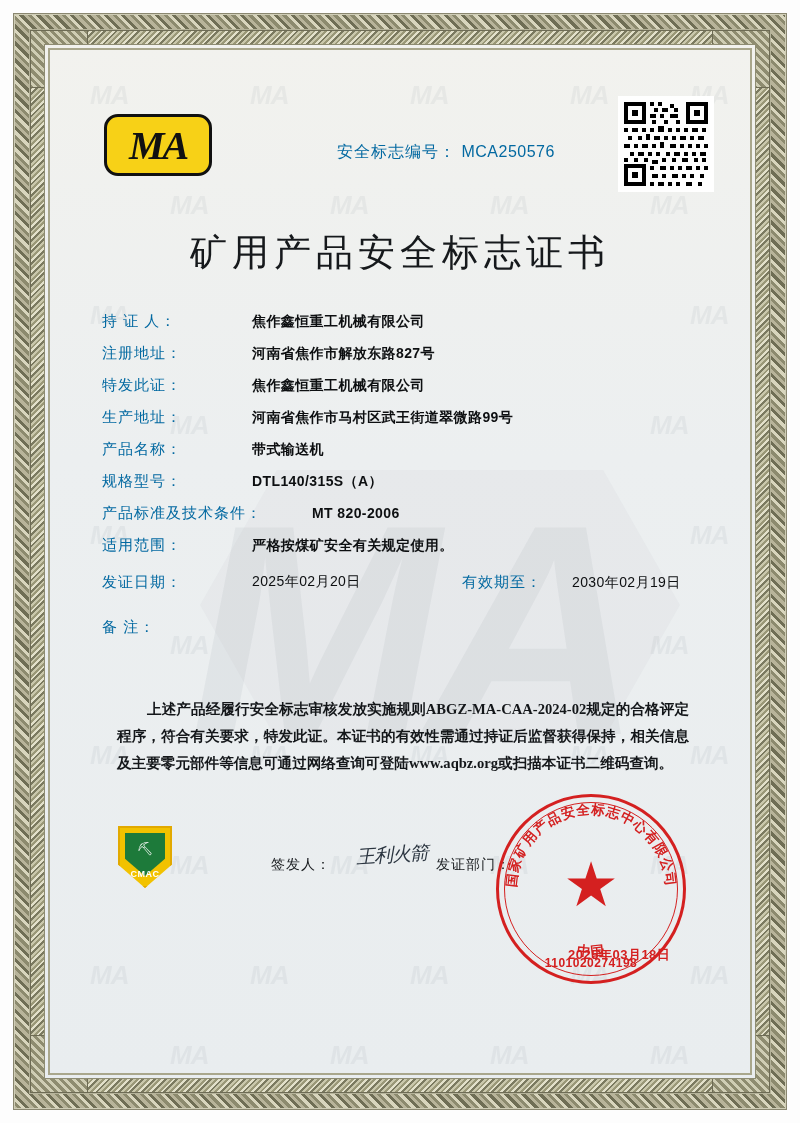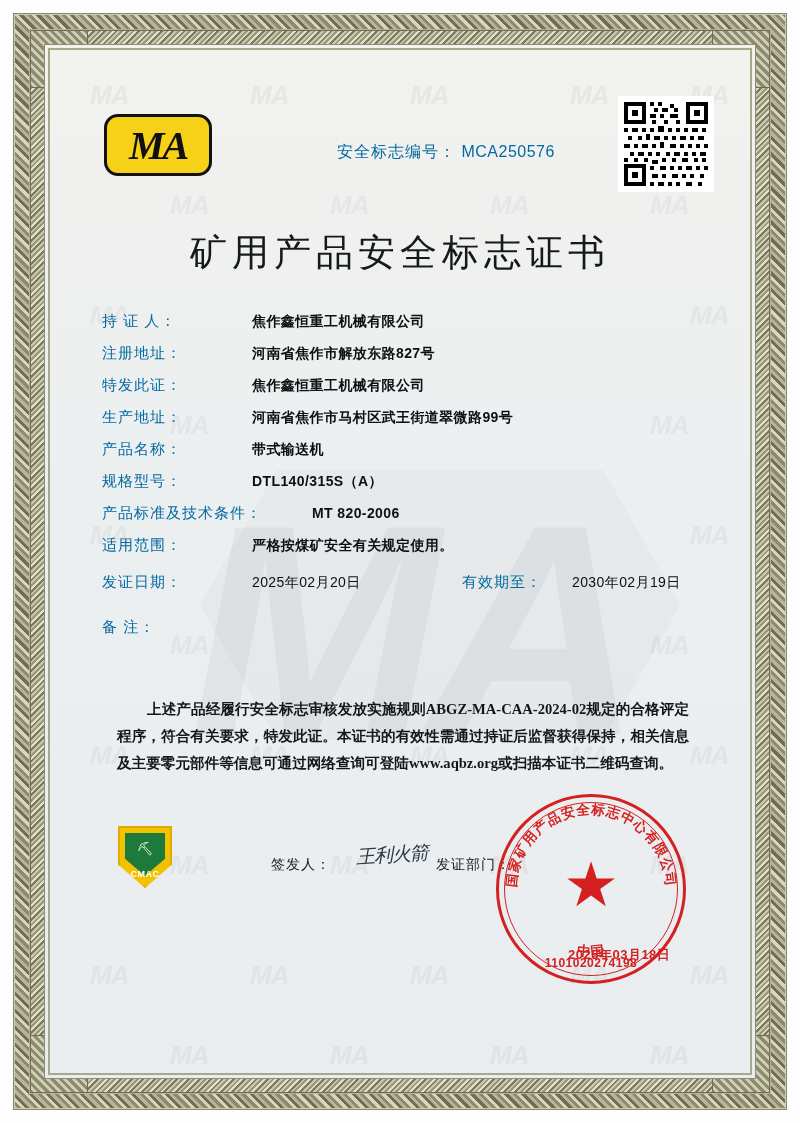--- a/index.html
+++ b/index.html
@@ -177,21 +177,21 @@
     letter-spacing: 1px;
     font-size: 15px;
   }
   .fvalue {
     font-weight: bold;
     font-size: 14px;
     color: #0d0f11;
     letter-spacing: 0.4px;
   }
   .frow.dual { margin-bottom: 13px; }
-  .dual-left { display: flex; align-items: flex-end; flex: 0 0 360px; }
+  .dual-left { display: flex; align-items: flex-start; flex: 0 0 360px; }
   .dual-right { display: flex; align-items: baseline; }
   .dual-right .flabel { flex: 0 0 110px; text-align: left; }
 
   .statement {
     position: absolute;
     left: 46px; right: 40px; top: 625px;
     font-family: "Liberation Serif", serif;
     font-size: 14.6px;
     line-height: 1.85;
     color: #14171a;

